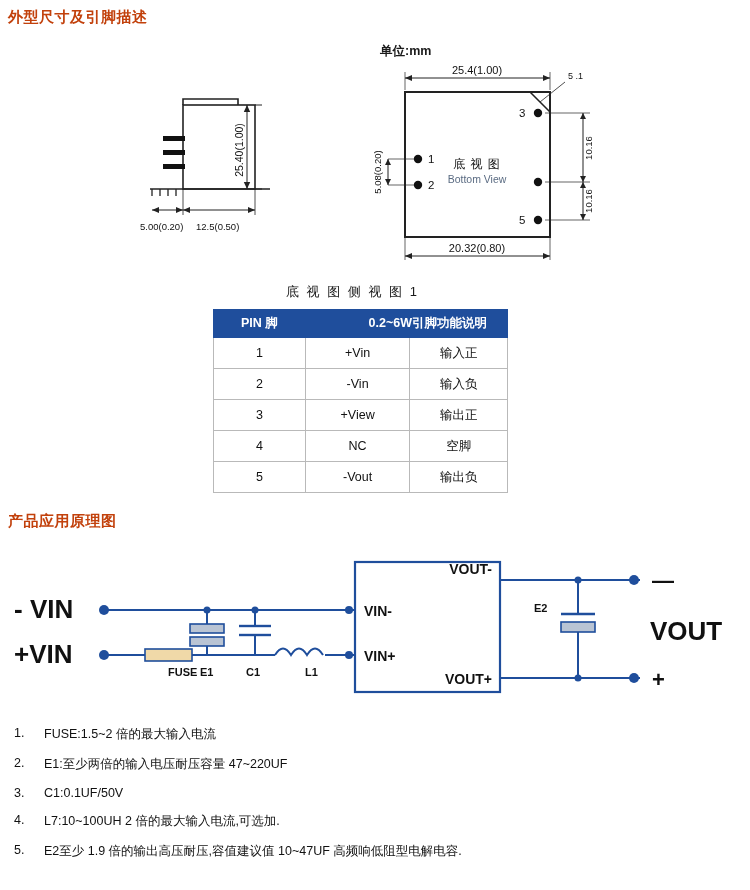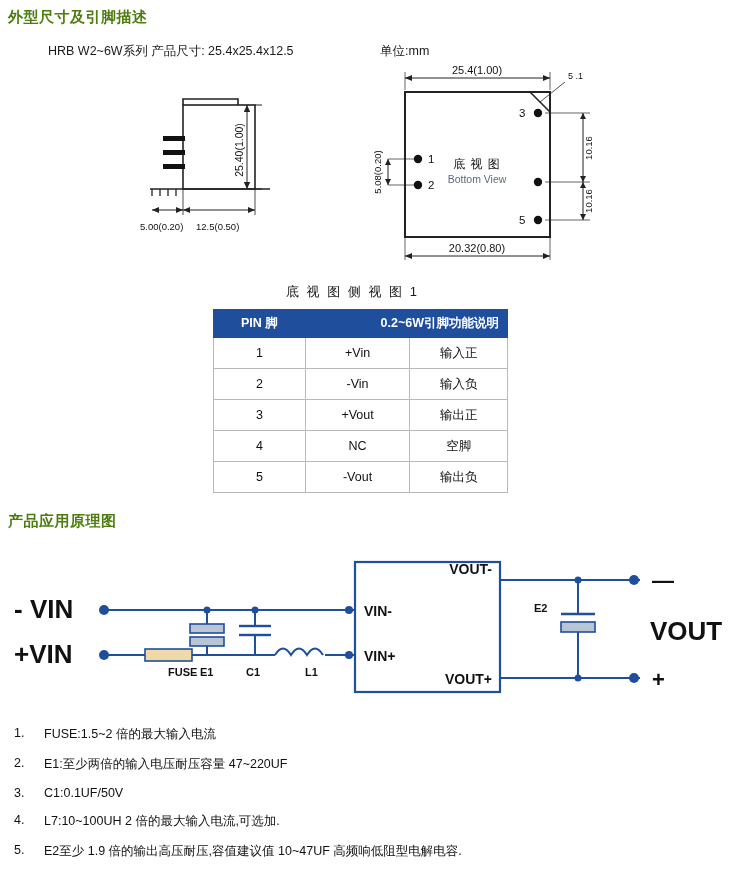--- a/index.html
+++ b/index.html
@@ -11,34 +11,34 @@
     color: #1a1a1a;
     overflow: hidden;
   }
   .page { position: relative; width: 750px; height: 890px; }
 
   
   .section-title {
     position: absolute;
     font-size: 15px;
     font-weight: bold;
-    color: #4d7c0f;
+    color: #c2410c;
     letter-spacing: 0.5px;
   }
   #title-dim { left: 8px; top: 8px; }
   #title-app { left: 8px; top: 512px; font-family: Liberation Mono, monospace; }
 
   
   .subline {
     position: absolute;
     font-size: 12.5px;
     color: #1a1a1a;
   }
   #sub-series { left: 48px; top: 43px; }
-  #sub-unit   { left: 380px; top: 43px; }
+  #sub-unit   { left: 380px; top: 43px; font-weight: bold; }
 
   
   .draw { position: absolute; }
 
   svg text { font-family: "Liberation Sans", sans-serif; }
 
   
   #caption-views {
     position: absolute;
     left: 286px; top: 283px;
@@ -55,21 +55,21 @@
     font-size: 12.5px;
   }
   .pin-table th {
     background: #1f4e9c;
     color: #ffffff;
     font-weight: bold;
     font-size: 12.5px;
     height: 28px;
     border: 1px solid #1f4e9c;
     text-align: center;
-    padding: 0 8px;
+    padding: 0 20px;
   }
   .pin-table th.col-pin { width: 92px; }
   .pin-table th.col-desc { text-align: right; padding-left: 8px; }
   .pin-table td {
     border: 1px solid #b9b9b9;
     height: 31px;
     text-align: center;
     padding: 0 4px;
     color: #111;
   }
@@ -93,21 +93,20 @@
   .note-num { width: 36px; flex: 0 0 36px; padding-left: 6px; }
   .note-txt { flex: 1 1 auto; }
 </style>
 </head>
 <body>
 
 <div class="page">
 
   <div class="section-title" id="title-dim">外型尺寸及引脚描述</div>
 
-  <div class="subline" id="sub-series">HRB W2~6W系列  产品尺寸: 25.4x25.4x12.5</div>
   <div class="subline" id="sub-unit">单位:mm</div>
 
   <div class="draw" style="left:0px; top:60px;">
     <svg width="750" height="225" viewBox="0 0 750 225">
       <g stroke="#222" fill="none" stroke-width="1.3">
 
         <rect x="183" y="45" width="72" height="84" stroke-width="1.6"></rect>
 
         <path d="M183 45 L183 39 L238 39 L238 45" stroke-width="1.6"></path>
 
@@ -216,21 +215,21 @@
         <td class="c2">+Vin</td>
         <td class="c3">输入正</td>
       </tr>
       <tr>
         <td class="c1">2</td>
         <td class="c2">-Vin</td>
         <td class="c3">输入负</td>
       </tr>
       <tr>
         <td class="c1">3</td>
-        <td class="c2">+Vout</td>
+        <td class="c2">+View</td>
         <td class="c3">输出正</td>
       </tr>
       <tr>
         <td class="c1">4</td>
         <td class="c2">NC</td>
         <td class="c3">空脚</td>
       </tr>
       <tr>
         <td class="c1">5</td>
         <td class="c2">-Vout</td>

